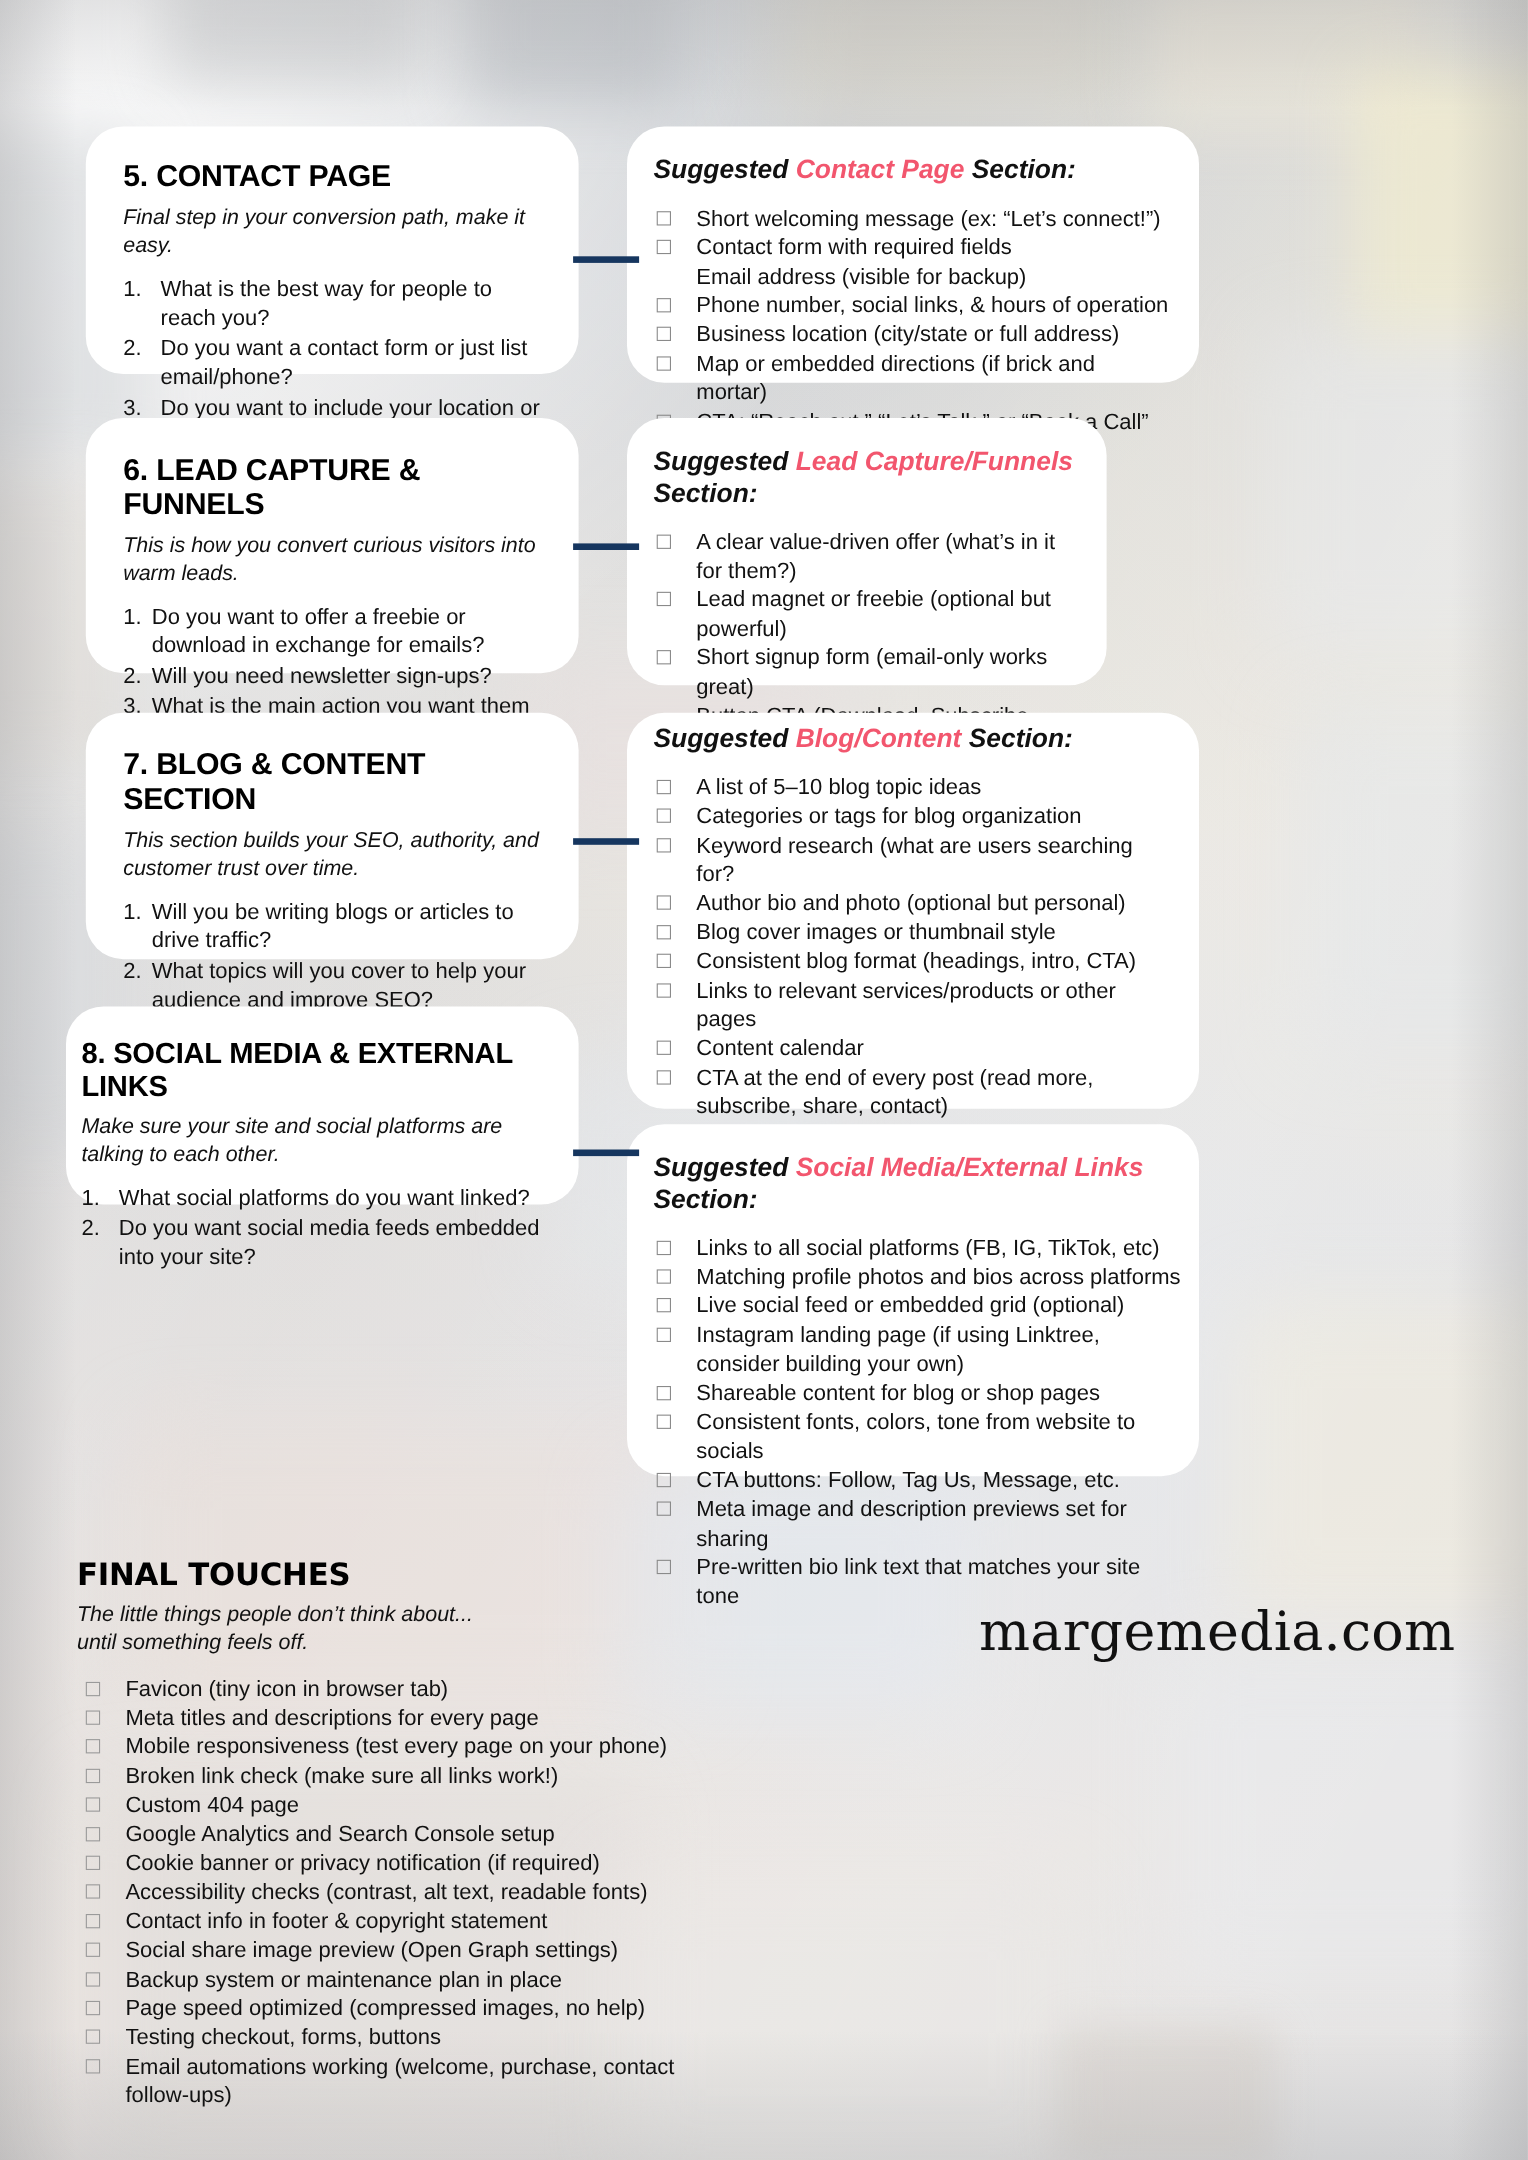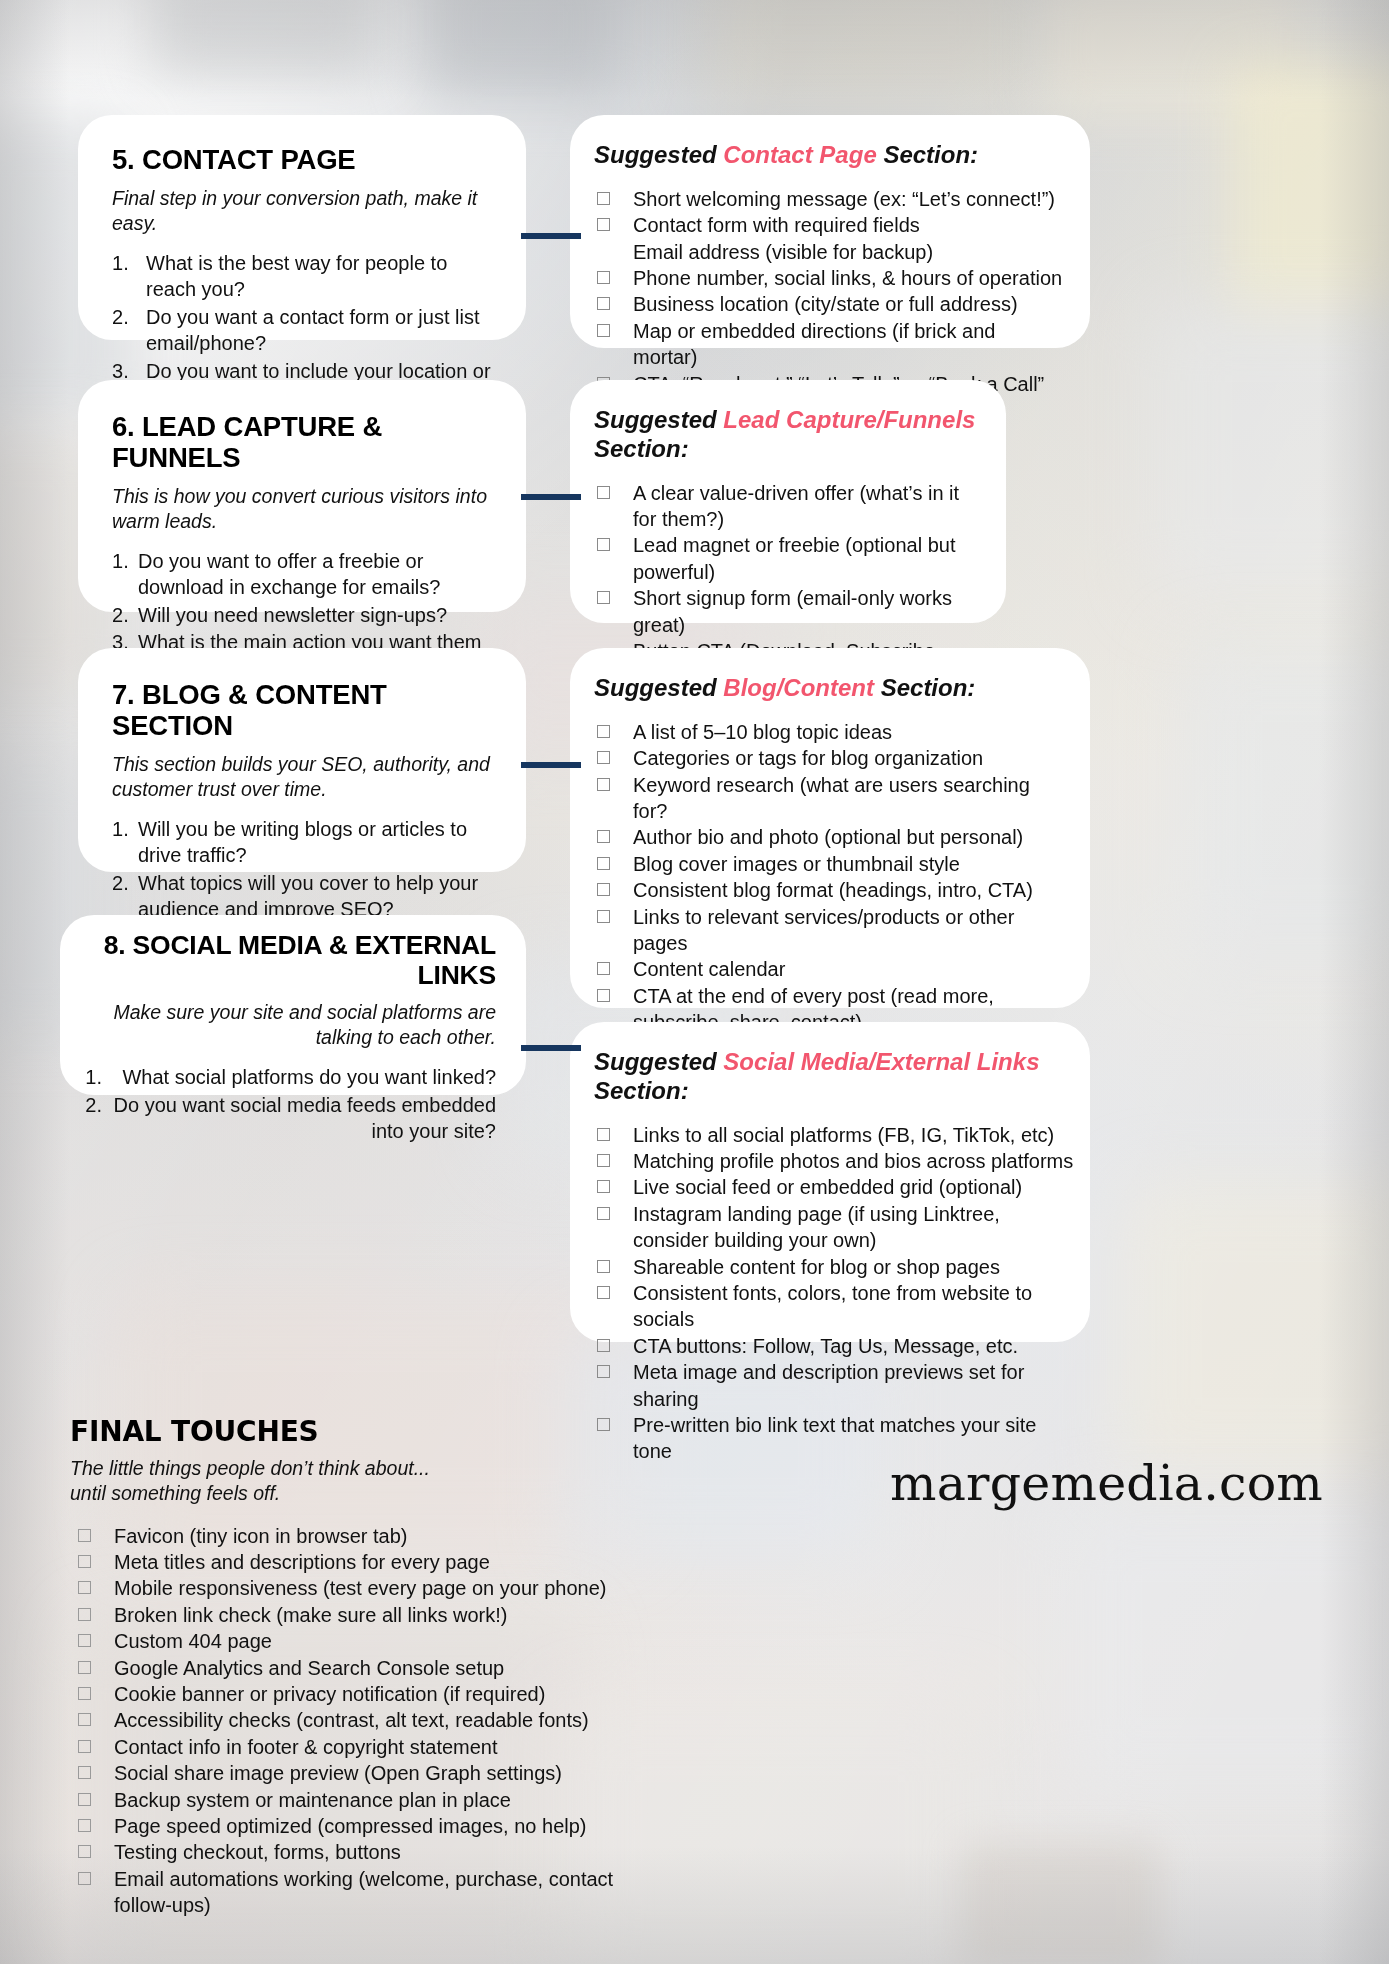--- a/index.html
+++ b/index.html
@@ -282,42 +282,42 @@
 
   <div class="card" style="left:78px; top:648px; width:448px; height:224px; padding:32px 34px 0 34px;">
     <h2 class="q-title">7. BLOG &amp; CONTENT SECTION</h2>
     <p class="q-sub">This section builds your SEO, authority, and customer trust over time.</p>
     <ol class="q-list tight">
       <li>Will you be writing blogs or articles to drive traffic?</li>
       <li>What topics will you cover to help your audience and improve SEO?</li>
     </ol>
   </div>
 
-  <div class="card" style="left:570px; top:648px; width:520px; height:360px; padding:26px 22px 0 24px;">
+  <div class="card" style="left:570px; top:648px; width:520px; height:360px; padding:10px 22px 0 24px;">
     <div class="s-head">
       <span>Suggested</span>
       <span class="accent">Blog/Content</span>
       <span>Section:</span>
     </div>
     <ul class="check">
       <li><span class="box"></span><span>A list of 5–10 blog topic ideas</span></li>
       <li><span class="box"></span><span>Categories or tags for blog organization</span></li>
       <li><span class="box"></span><span>Keyword research (what are users searching for?</span></li>
       <li><span class="box"></span><span>Author bio and photo (optional but personal)</span></li>
       <li><span class="box"></span><span>Blog cover images or thumbnail style</span></li>
       <li><span class="box"></span><span>Consistent blog format (headings, intro, CTA)</span></li>
       <li><span class="box"></span><span>Links to relevant services/products or other pages</span></li>
       <li><span class="box"></span><span>Content calendar</span></li>
       <li><span class="box"></span><span>CTA at the end of every post (read more, subscribe, share, contact)</span></li>
       <li><span class="box"></span><span>Share buttons for social media</span></li>
       <li><span class="box"></span><span>Newsletter integration (grow your list through content)</span></li>
     </ul>
   </div>
 
-  <div class="card" style="left:60px; top:915px; width:466px; height:180px; padding:16px 30px 0 14px;text-align:right;">
+  <div class="card" style="left:60px; top:915px; width:466px; height:180px; padding:28px 30px 0 14px;">
     <h2 class="q-title" style="font-size:26.5px;">8. SOCIAL MEDIA &amp; EXTERNAL LINKS</h2>
     <p class="q-sub">Make sure your site and social platforms are talking to each other.</p>
     <ol class="q-list">
       <li>What social platforms do you want linked?</li>
       <li>Do you want social media feeds embedded into your site?</li>
     </ol>
   </div>
 
   <div class="card" style="left:570px; top:1022px; width:520px; height:320px; padding:26px 16px 0 24px;">
     <div class="s-head">

